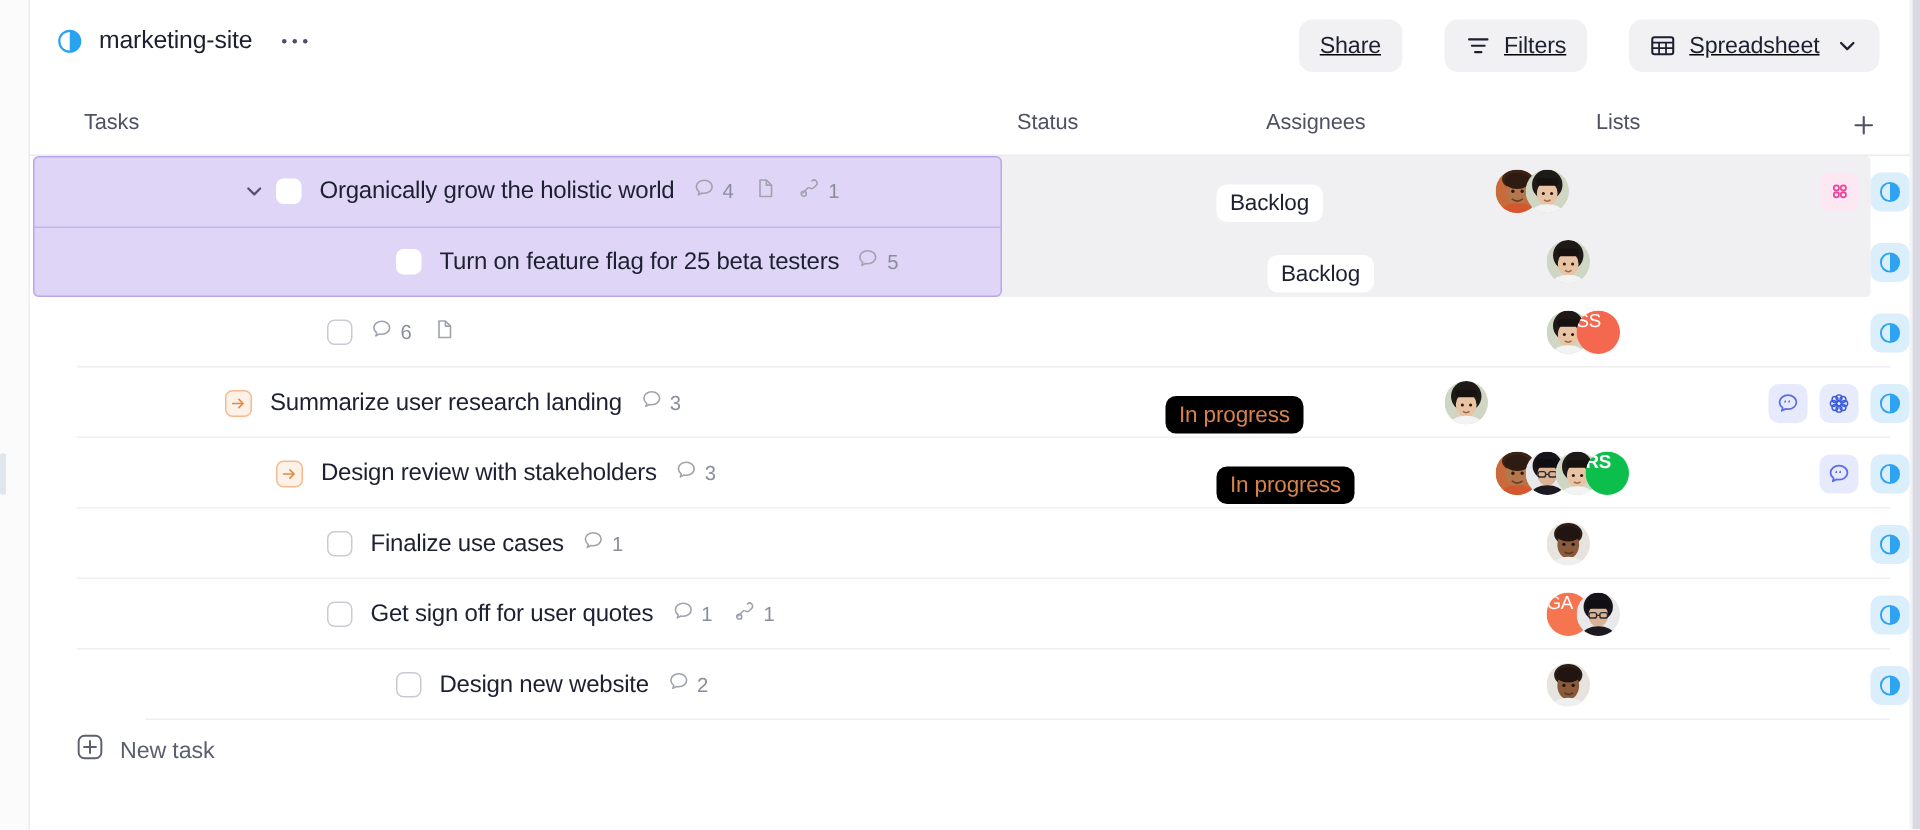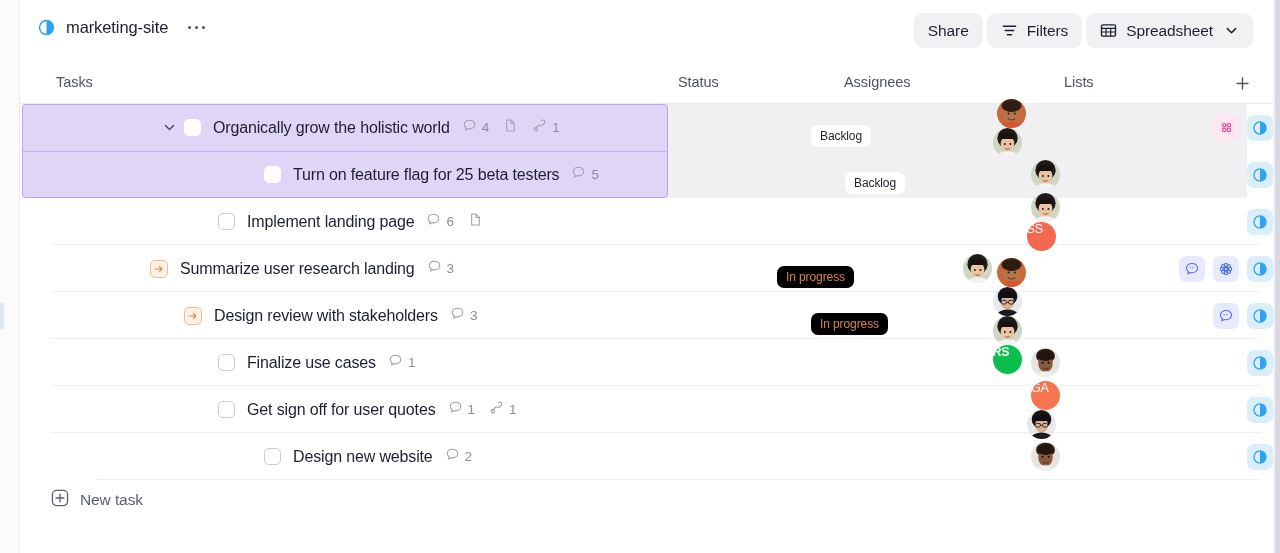--- a/index.html
+++ b/index.html
@@ -49,21 +49,21 @@
     font-size: 16.5px; color: #1d2030; letter-spacing: -0.1px;
   }
   .dots {
     display: flex; gap: 3.5px; align-items: center; margin-left: 7px;
     padding: 4px 2px; border-radius: 5px; cursor: pointer;
   }
   .dots i { width: 3.2px; height: 3.2px; border-radius: 50%; background: #4a4f63; display: block; }
 
   .actions {
     position: absolute; right: 20px; top: 13px;
-    display: flex; gap: 4px;
+    display: flex; gap: 28px; text-decoration: underline;
   }
   .btn {
     height: 35px; border-radius: 9px; background: #f1f1f3;
     display: flex; align-items: center; gap: 9px;
     padding: 0 14px; cursor: pointer; border: none;
     font-size: 15.5px; color: #1d2030;
     font-family: "Liberation Sans", sans-serif;
     letter-spacing: -0.1px;
   }
   .btn svg { display: block; }
@@ -156,31 +156,31 @@
   .meta { display: flex; align-items: center; gap: 5px; margin-left: 12px; }
   .meta-grp { display: flex; align-items: center; gap: 5px; }
   .meta-grp + .meta-grp { margin-left: 9px; }
   .meta-num { font-size: 13.5px; color: #8a8e9c; }
 
   .cell-status {
     position: relative; z-index: 2;
     width: 176px; display: flex; align-items: center; padding-left: 10px;
   }
   .chip {
-    font-size: 12px; padding: 4px 9px; border-radius: 7px;
+    font-size: 15px; padding: 4px 9px; border-radius: 7px;
     letter-spacing: -0.1px; white-space: nowrap; cursor: pointer; margin-top: 16px;
   }
   .chip-backlog { background: #ffffff; color: #1d2030; }
   .chip-progress { background: #000000; color: #d9834a; }
 
   .cell-assignees {
     position: relative; z-index: 2;
     width: 212px; display: flex; align-items: center; padding-left: 20px;
   }
-  .avatars { display: flex; align-items: center; flex-direction: column; }
+  .avatars { display: flex; align-items: center; }
   .avatar {
     width: 29px; height: 29px; border-radius: 50%;
     overflow: hidden; flex: 0 0 auto; position: relative;
     cursor: pointer;
   }
   .avatar + .avatar { margin-left: -9px; }
   .avatar svg, .avatar .init {
     width: 100%; height: 100%; display: block;
   }
   .init {
@@ -396,21 +396,20 @@
                 <circle cx="10" cy="10" r="7.6" fill="none" stroke="#2ea3f2" stroke-width="1.6"></circle>
      <path d="M10 2.4 A7.6 7.6 0 0 1 10 17.6 Z" fill="#2ea3f2"></path>
               </svg></span>
           </span>
         </div>
       </div>
       <div class="row">
         <div class="row-line"></div>
         <div class="cell-task">
           <span class="checkbox"></span>
-          <span class="task-name">Implement landing page</span>
           <div class="meta">
             <span class="meta-grp">
               <span><svg viewBox="0 0 18 18" width="15" height="15">
                   <path d="M9 2.6c3.5 0 6.3 2.3 6.3 5.2 0 2.9-2.8 5.2-6.3 5.2-.6 0-1.2-.06-1.8-.2l-2.9 1.5.7-2.4C3.7 10.9 2.7 9.6 2.7 7.8 2.7 4.9 5.5 2.6 9 2.6Z" fill="none" stroke="#a0a3ae" stroke-width="1.3" stroke-linejoin="round"></path>
                 </svg></span>
               <span class="meta-num">6</span>
             </span>
             <span class="meta-grp">
               <span><svg viewBox="0 0 18 18" width="15" height="15">
                   <path d="M4.4 2.4h5.1l4.1 4.1v9.1H4.4Z" fill="none" stroke="#a0a3ae" stroke-width="1.3" stroke-linejoin="round"></path>

